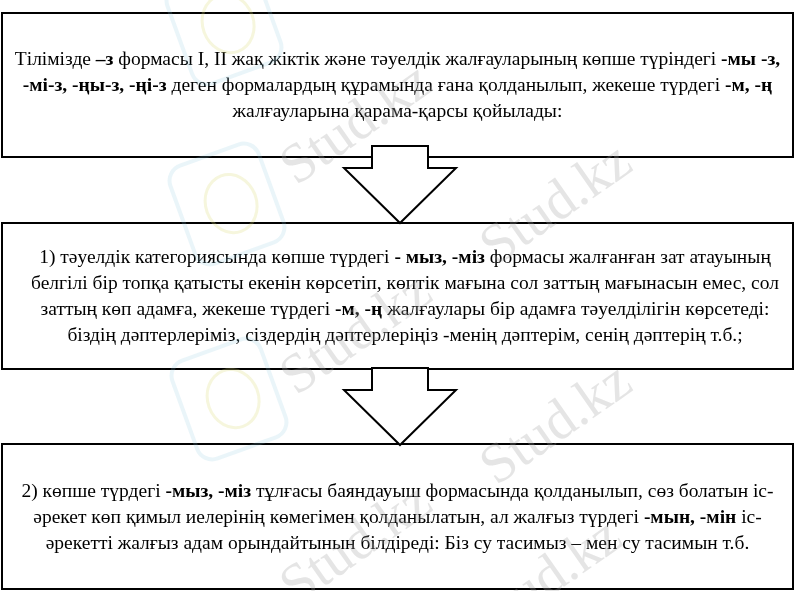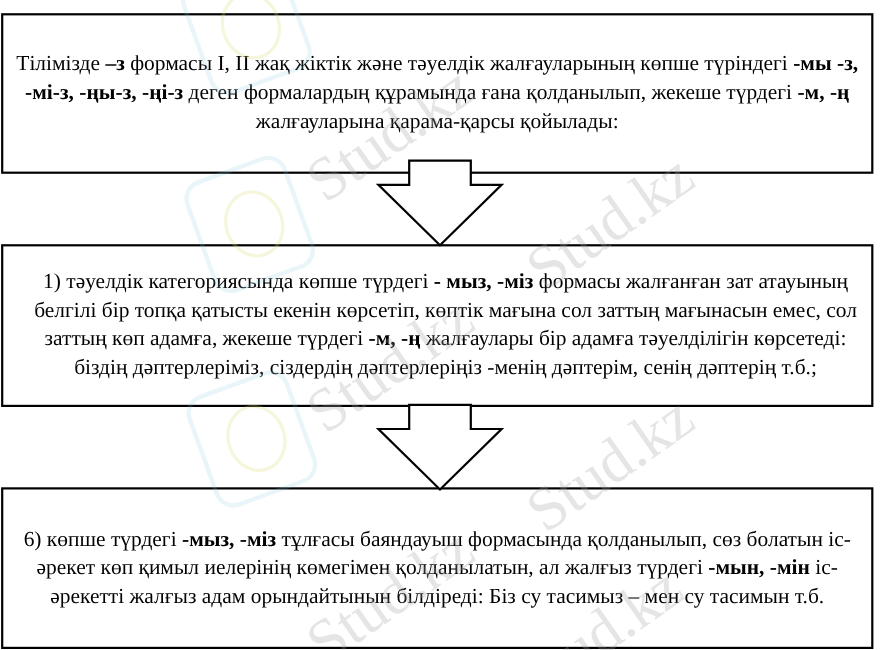--- a/index.html
+++ b/index.html
@@ -30,21 +30,21 @@
 </div>
 
 <div class="box" id="box2">
   <p>
     <span>1) тәуелдік категориясында көпше түрдегі </span><b>- мыз, -міз</b><span> формасы жалғанған зат атауының белгілі бір топқа қатысты екенін көрсетіп, көптік мағына сол заттың мағынасын емес, сол заттың көп адамға, жекеше түрдегі </span><b>-м, -ң</b><span> жалғаулары бір адамға тәуелділігін көрсетеді: біздің дәптерлеріміз, сіздердің дәптерлеріңіз -менің дәптерім, сенің дәптерің т.б.;</span>
   </p>
 </div>
 
 <div class="box" id="box3">
   <p>
-    <span>6) көпше түрдегі </span><b>-мыз, -міз</b><span> тұлғасы баяндауыш формасында қолданылып, сөз болатын іс-әрекет көп қимыл иелерінің көмегімен қолданылатын, ал жалғыз түрдегі </span><b>-мын, -мін</b><span> іс-әрекетті жалғыз адам орындайтынын білдіреді: Біз су тасимыз – мен су тасимын т.б.</span>
+    <span>2) көпше түрдегі </span><b>-мыз, -міз</b><span> тұлғасы баяндауыш формасында қолданылып, сөз болатын іс-әрекет көп қимыл иелерінің көмегімен қолданылатын, ал жалғыз түрдегі </span><b>-мын, -мін</b><span> іс-әрекетті жалғыз адам орындайтынын білдіреді: Біз су тасимыз – мен су тасимын т.б.</span>
   </p>
 </div>
 
 <svg class="arrow" width="800" height="591">
   <g>
     <polygon points="372,146 428,146 428,168 456,168 400,223 344,168 372,168" fill="#ffffff" stroke="#000" stroke-width="2" stroke-linejoin="miter"></polygon>
   </g>
   <g>
     <polygon points="372,368 428,368 428,390 456,390 400,445 344,390 372,390" fill="#ffffff" stroke="#000" stroke-width="2" stroke-linejoin="miter"></polygon>
   </g>

